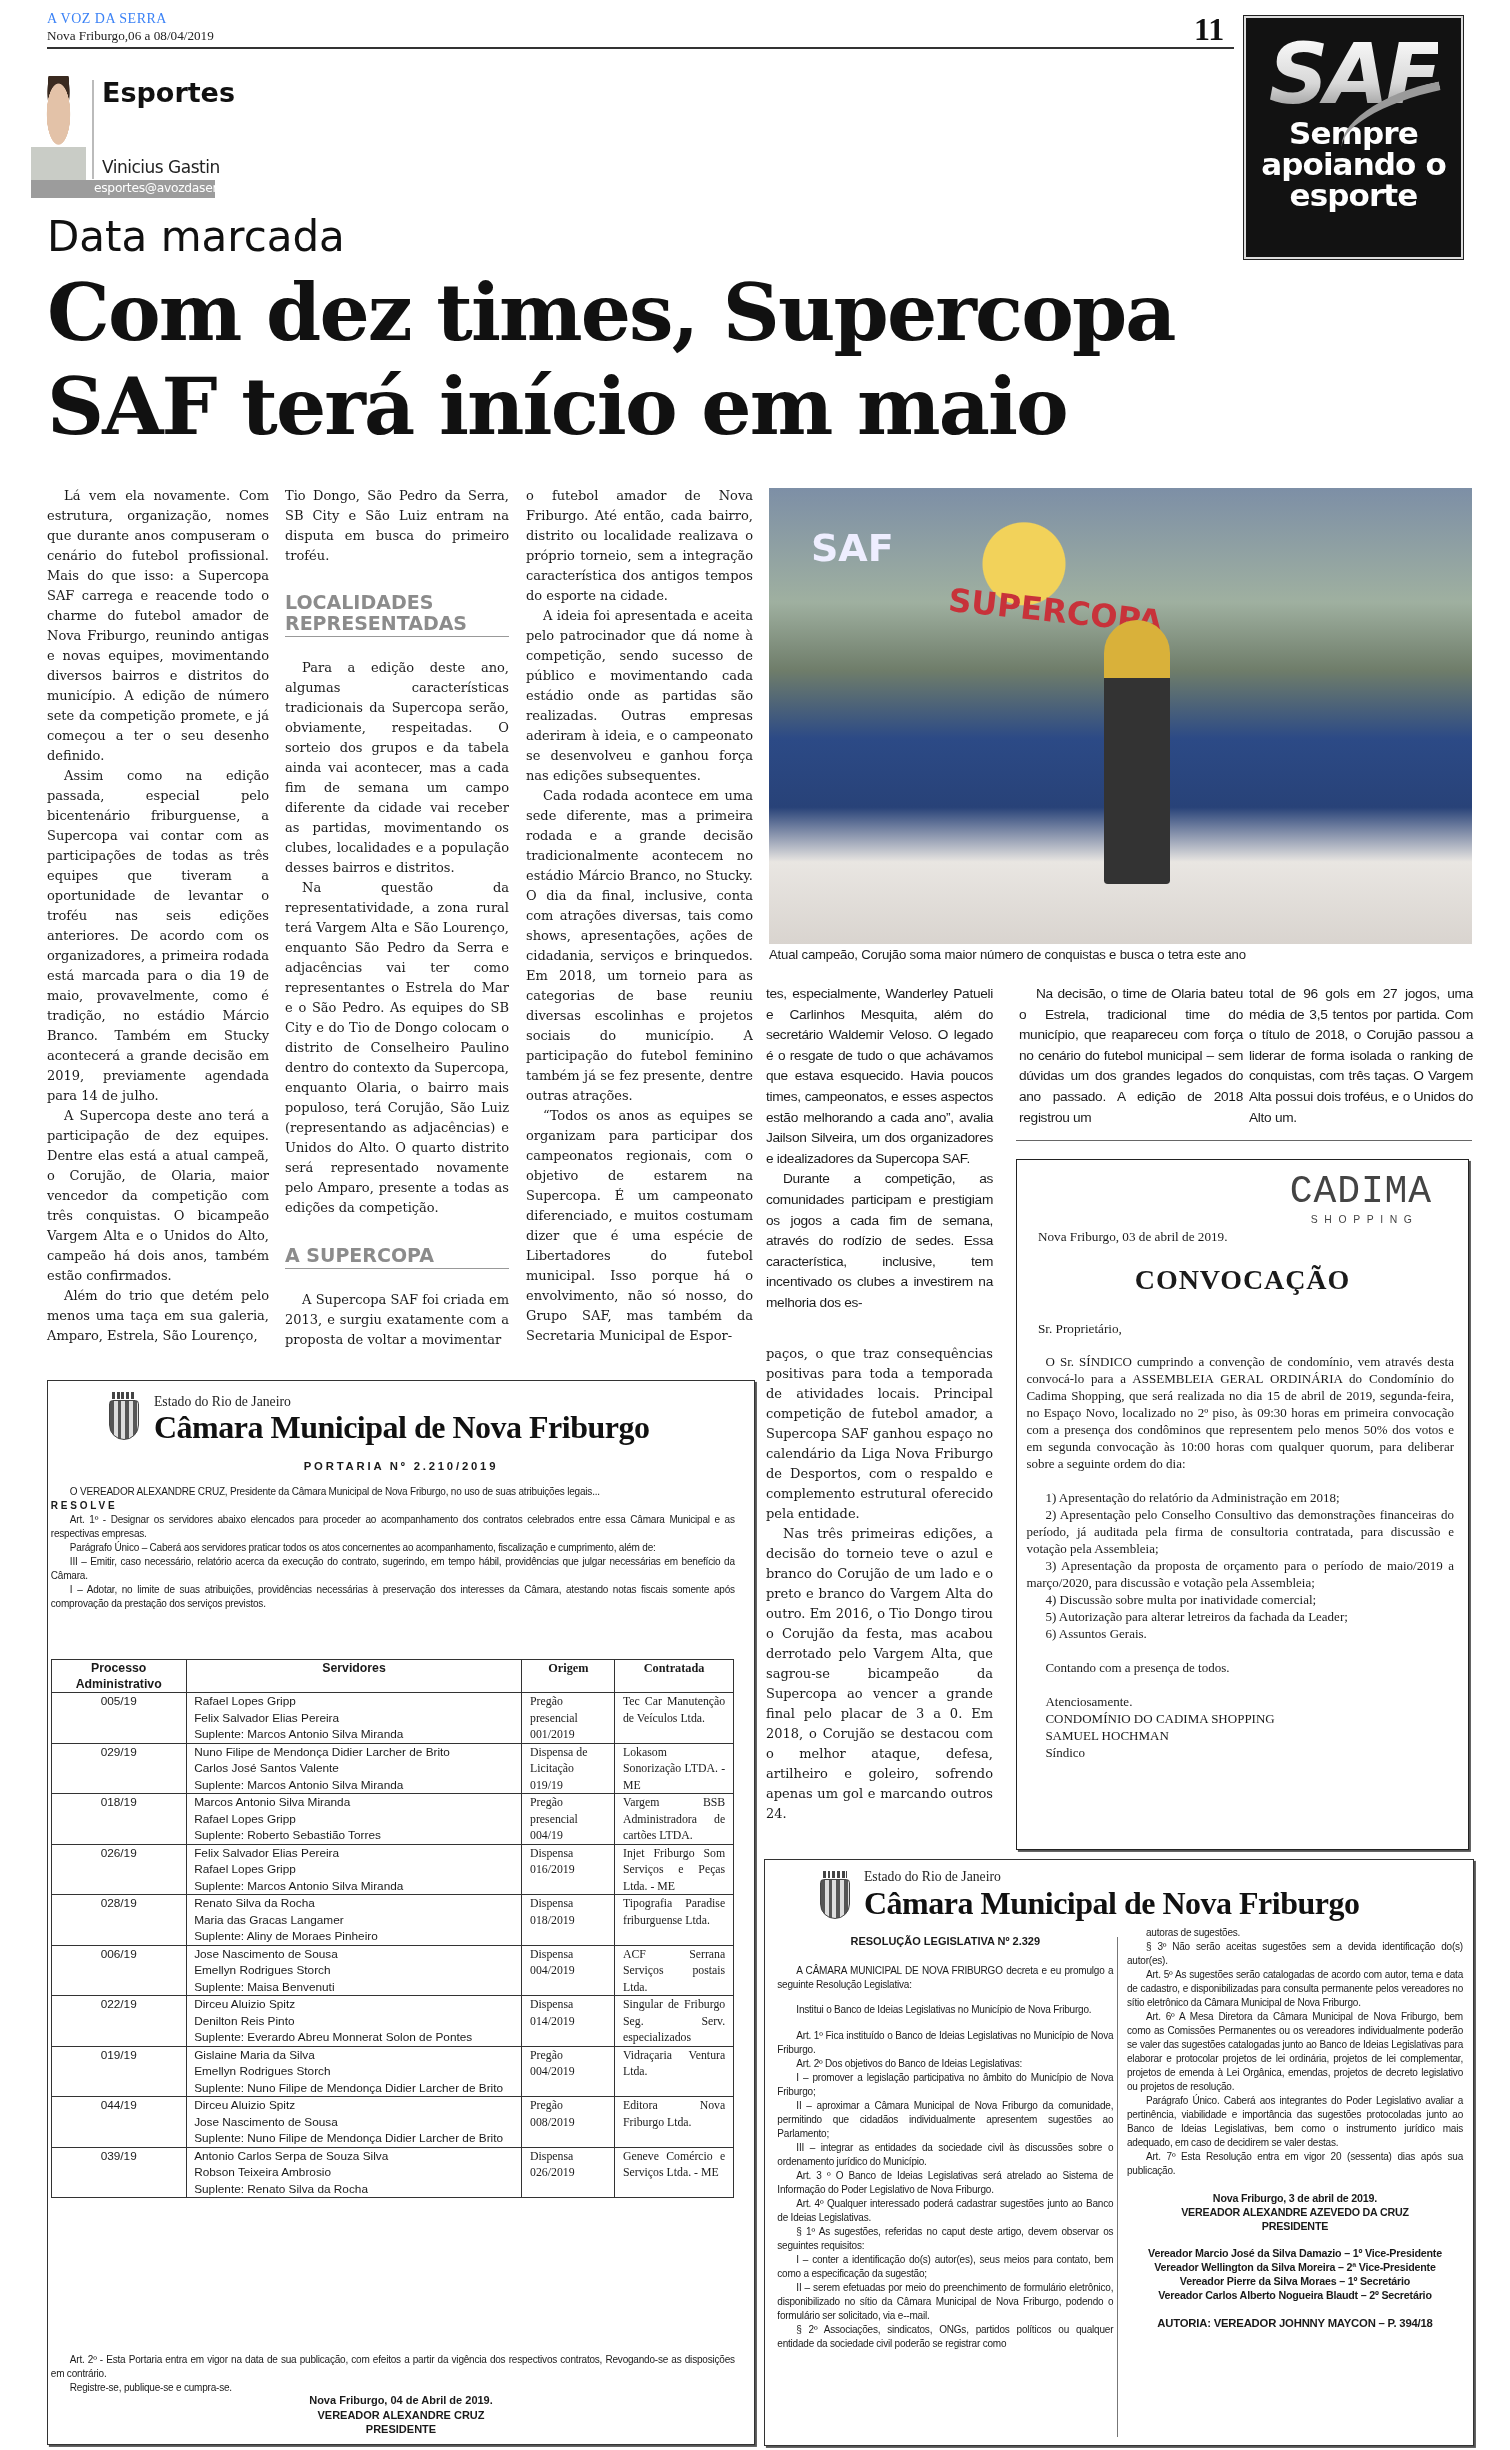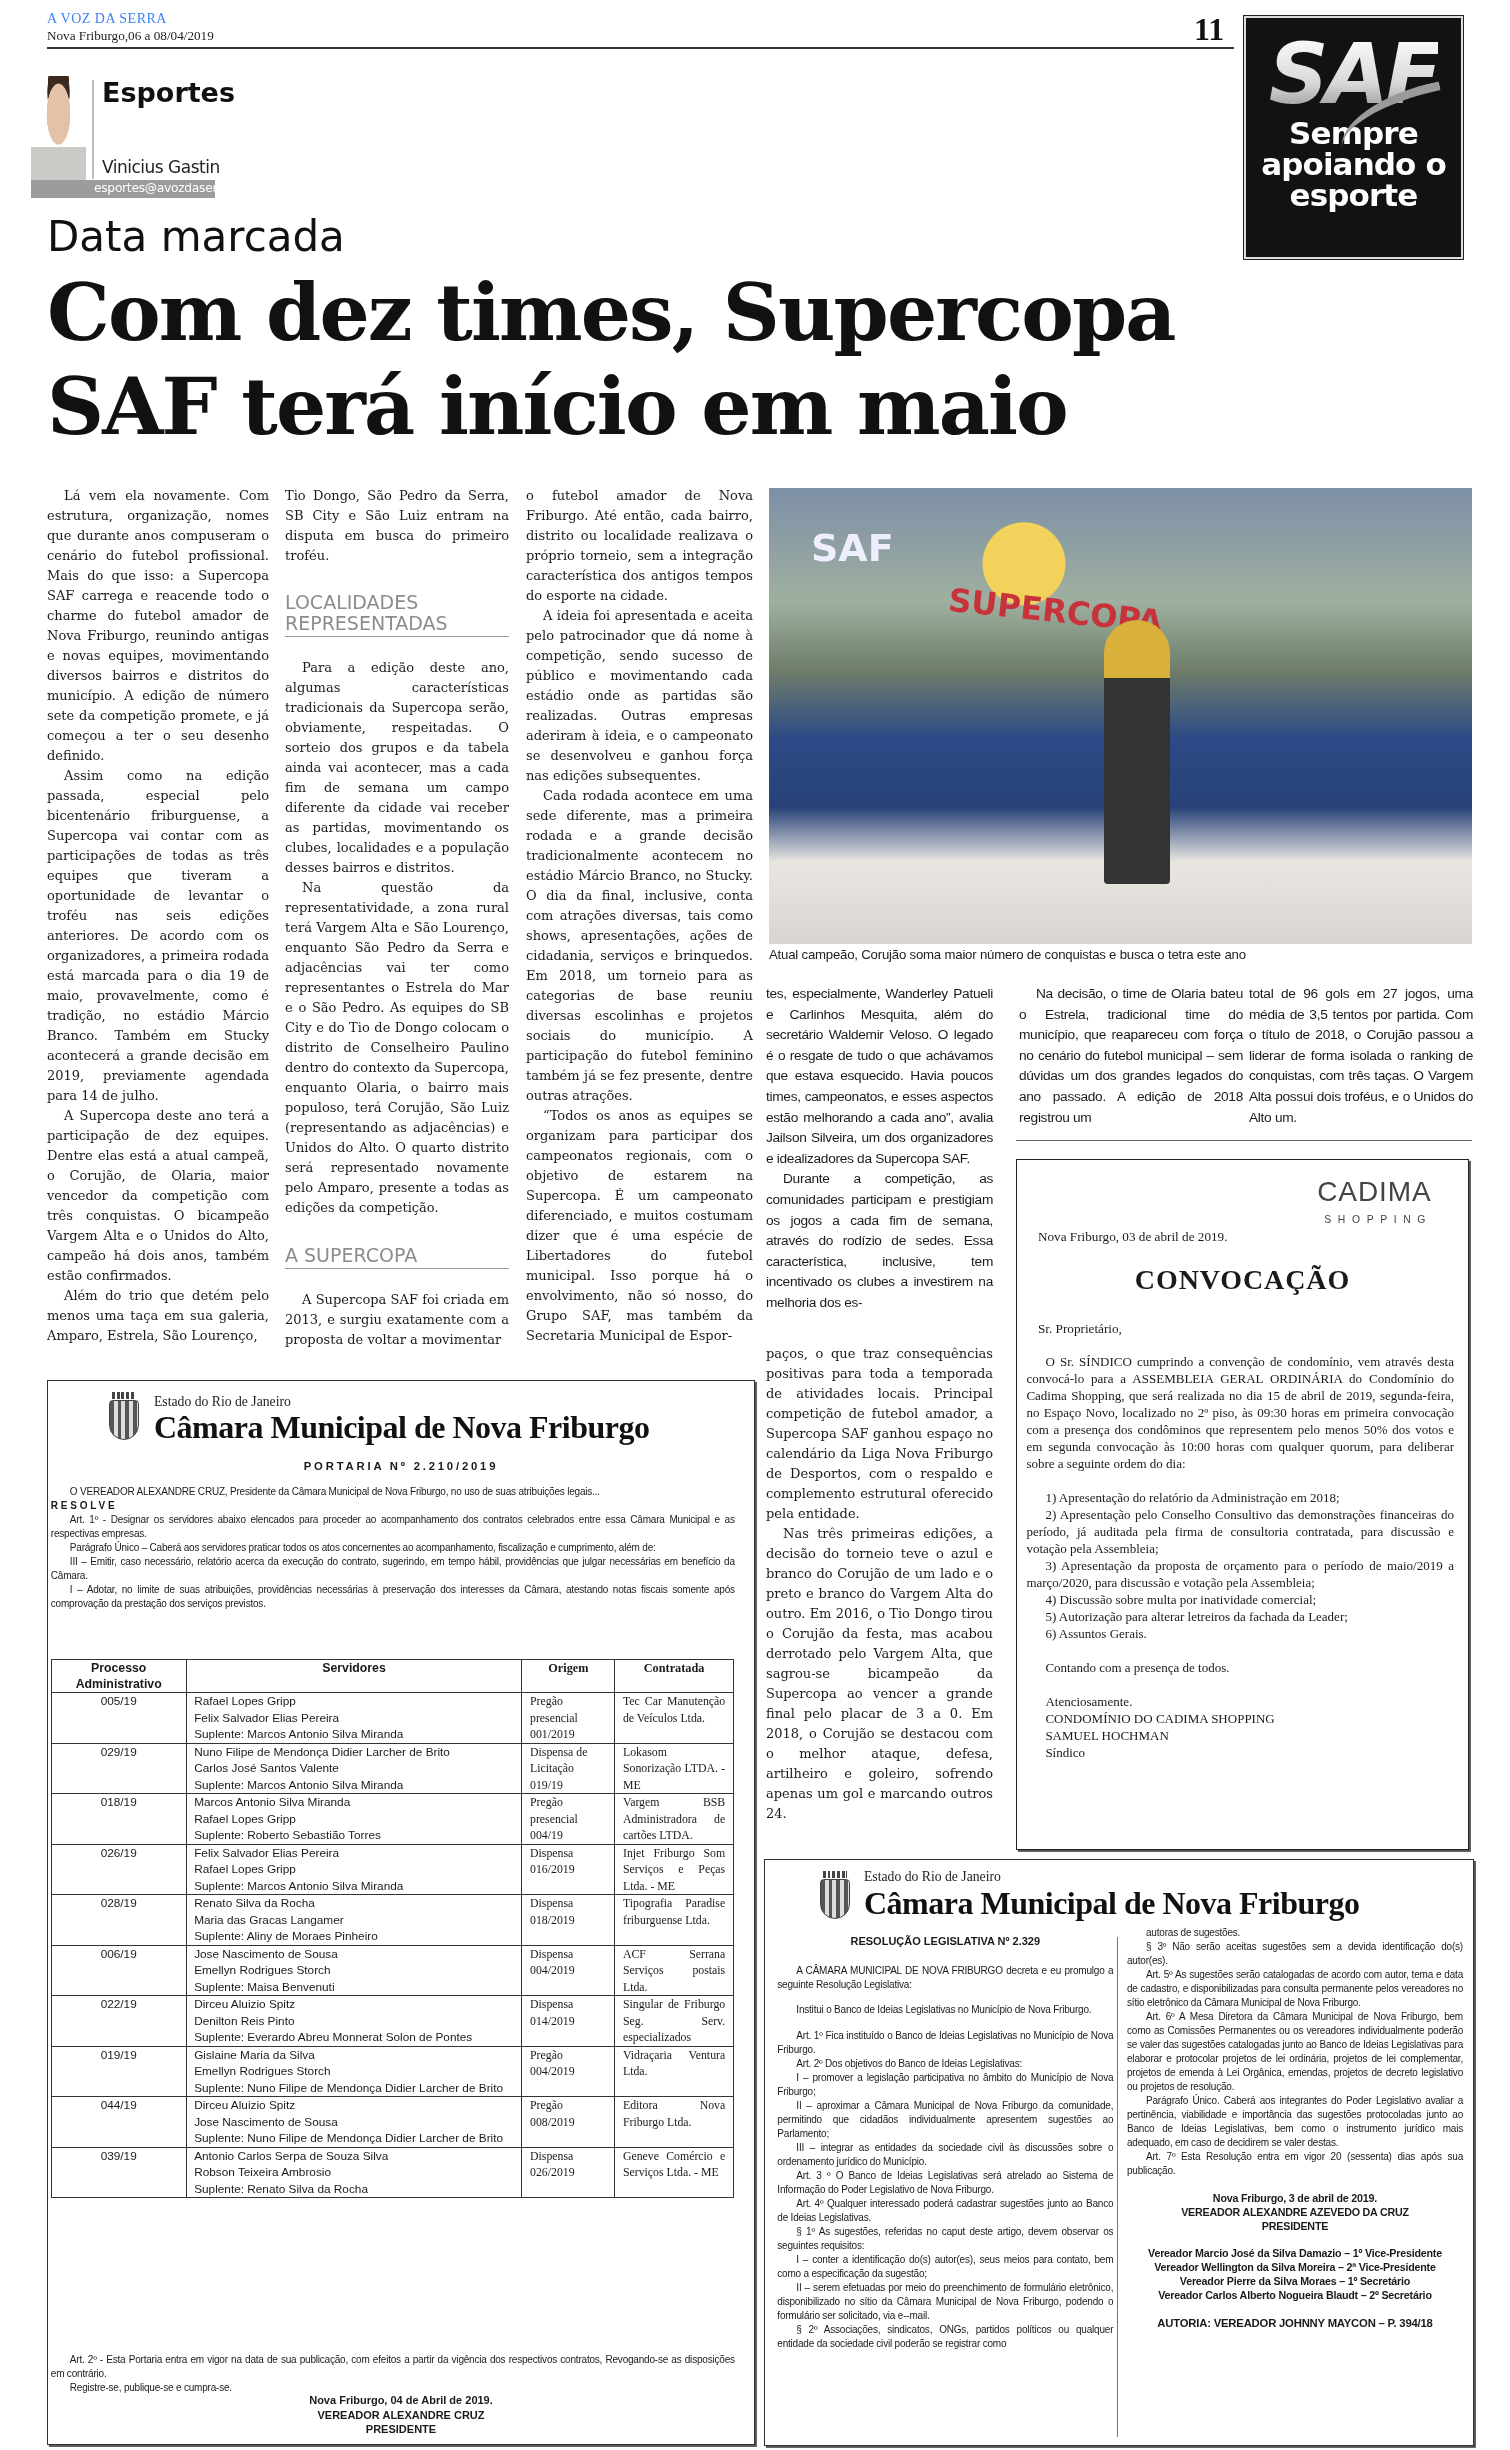--- a/index.html
+++ b/index.html
@@ -28,42 +28,42 @@
   .email { left: 94px; top: 181px; font-family: "DejaVu Sans", sans-serif; font-size: 12.3px; color: #fff; letter-spacing: -0.3px; }
 
   
   .kicker { left: 47px; top: 212px; font-family: "DejaVu Sans", sans-serif; font-size: 42px; font-weight: normal; color: #111; letter-spacing: 0px; }
   .headline { left: 47px; top: 266px; width: 1227px; font-family: "DejaVu Serif", serif; font-weight: bold; font-size: 79px; line-height: 94px; color: #111; letter-spacing: -1.9px; }
 
   
   .txtcol { font-family: "DejaVu Serif", serif; font-size: 13px; line-height: 20px; text-align: justify; color: #1a1a1a; hyphens: auto; }
   .txtcol p { text-indent: 17px; }
   .txtcol p.noind { text-indent: 0; }
-  .subhead { font-family: "DejaVu Sans", sans-serif; font-weight: normal; font-size: 19px; line-height: 21px; color: #8c8c8c; border-bottom: 1.9px solid #999; padding-bottom: 1.9px; margin: 26.4px 0 21px 0; text-indent: 0 !important; }
+  .subhead { font-family: "DejaVu Sans", sans-serif; font-weight: bold; font-size: 19px; line-height: 21px; color: #8c8c8c; border-bottom: 1.9px solid #999; padding-bottom: 1.9px; margin: 26.4px 0 21px 0; text-indent: 0 !important; }
   .col1 { left: 47px; top: 486px; width: 222px; }
   .col2 { left: 285px; top: 486px; width: 224px; }
   .col3 { left: 526px; top: 486px; width: 227px; }
   .col4 { left: 766px; top: 984px; width: 227px; font-family: "Liberation Sans", sans-serif; font-size: 13.7px; line-height: 20.6px; letter-spacing: -0.3px; }
   .col5 { left: 1019px; top: 984px; width: 224px; font-family: "Liberation Sans", sans-serif; font-size: 13.7px; line-height: 20.6px; letter-spacing: -0.3px; }
   .col6 { left: 1249px; top: 984px; width: 224px; font-family: "Liberation Sans", sans-serif; font-size: 13.7px; line-height: 20.6px; letter-spacing: -0.3px; }
   .col4b { left: 766px; top: 1344px; width: 227px; }
 
   
   .photo { left: 769px; top: 488px; width: 703px; height: 456px; overflow: hidden; background: linear-gradient(180deg, #7d8fa6 0%, #9fb0a0 25%, #6f7d6a 40%, #2c4a86 55%, #284278 70%, #e9e6e2 82%, #d9d4cf 100%); }
   .photo .banner { position: absolute; left: 175px; top: 19px; width: 160px; height: 142px; background: radial-gradient(circle at 50% 40%, #f2d25a 0 35%, transparent 36%); }
   .photo .banner-text { position: absolute; left: 179px; top: 104px; font-family: "DejaVu Sans", sans-serif; font-weight: bold; font-size: 32px; color: #c8323a; transform: rotate(6deg); }
   .photo .trophy { position: absolute; left: 335px; top: 132px; width: 66px; height: 264px; background: linear-gradient(180deg, #d9b13a 0 22%, #333 22% 100%); border-radius: 33px 33px 3.8px 3.8px; }
   .photo .sign { position: absolute; left: 42px; top: 38px; font-family: "DejaVu Sans", sans-serif; font-weight: bold; font-size: 38px; color: #eef; }
   .caption { left: 769px; top: 947px; font-family: "Liberation Sans", sans-serif; font-size: 13.2px; color: #222; letter-spacing: -0.2px; }
   .sep-rule { left: 1016px; top: 1140px; width: 456px; height: 0.9px; background: #666; }
 
   
   .cadima { left: 1016px; top: 1159px; width: 453px; height: 691px; border: 1.9px solid #222; box-shadow: 1.9px 1.9px 0 #555; padding: 0 21px; font-family: "Liberation Serif", serif; font-size: 13px; line-height: 17px; color: #1a1a1a; }
   .cadima-logo { position: absolute; right: 36px; top: 13.2px; text-align: center; color: #444; }
-  .cadima-logo .big { font-family: Liberation Sans, sans-serif; font-size: 28px; letter-spacing: 0.9px; line-height: 38px; }
+  .cadima-logo .big { font-family: Liberation Mono, monospace; font-size: 38px; letter-spacing: 0.9px; line-height: 38px; }
   .cadima-logo .small { font-family: "Liberation Sans", sans-serif; font-size: 10.4px; letter-spacing: 6.6px; margin-left: 7.6px; }
   .cadima .date { position: absolute; left: 21px; top: 68px; font-size: 13.2px; }
   .cadima .title { position: absolute; left: 0; right: 0; top: 111px; text-align: center; font-weight: bold; font-size: 28px; letter-spacing: 0.9px; }
   .cadima .greet { position: absolute; left: 21px; top: 160px; font-size: 13.2px; }
   .cadima .body { position: absolute; left: 9.4px; right: 14px; top: 193px; text-align: justify; }
   .cadima .body p { text-indent: 19px; }
   .cadima .gap { height: 17px; }
 
   
   .camara { border: 1.9px solid #333; box-shadow: 1.9px 1.9px 0 #555; }

